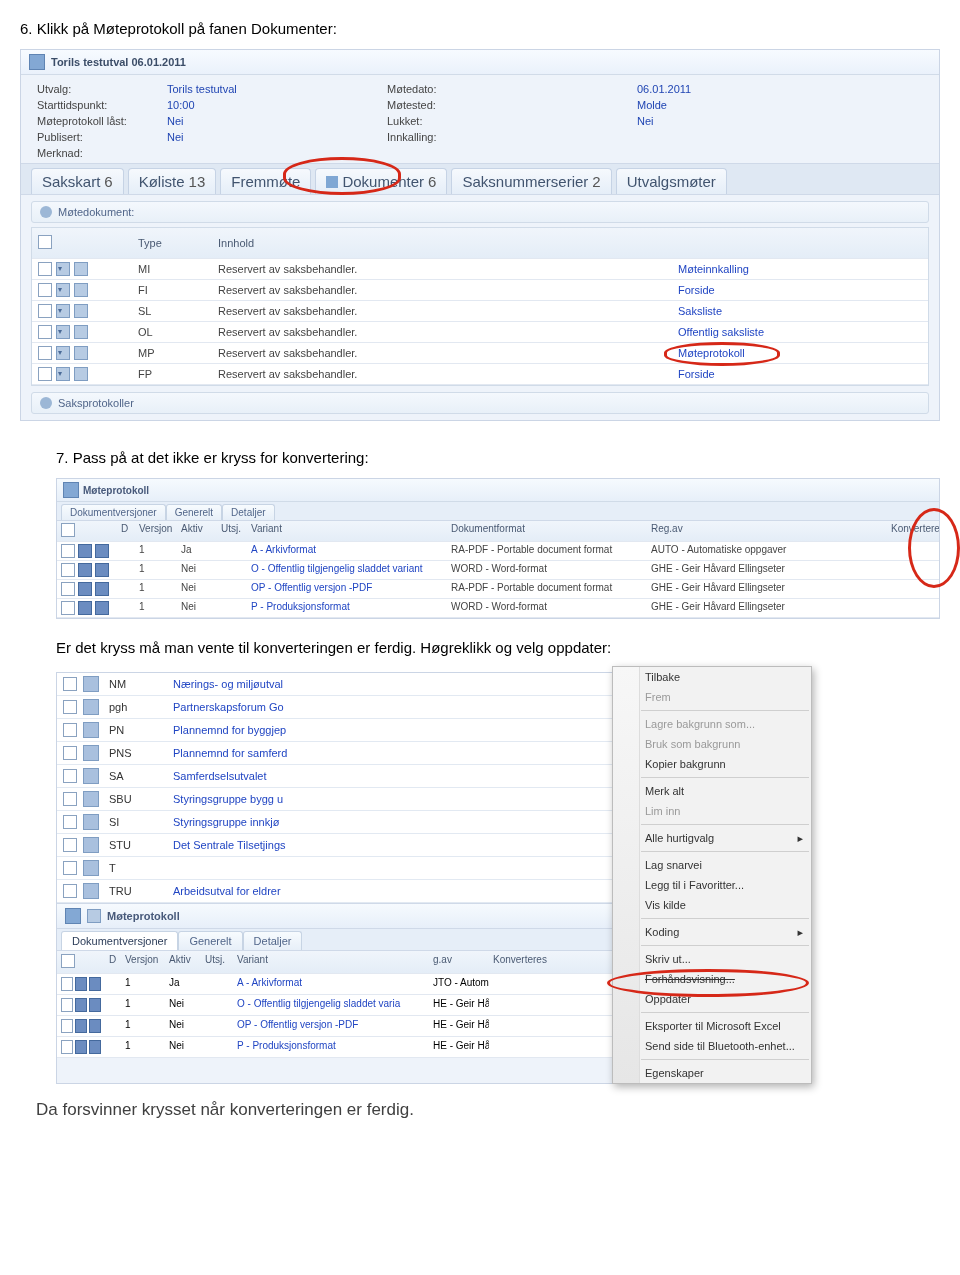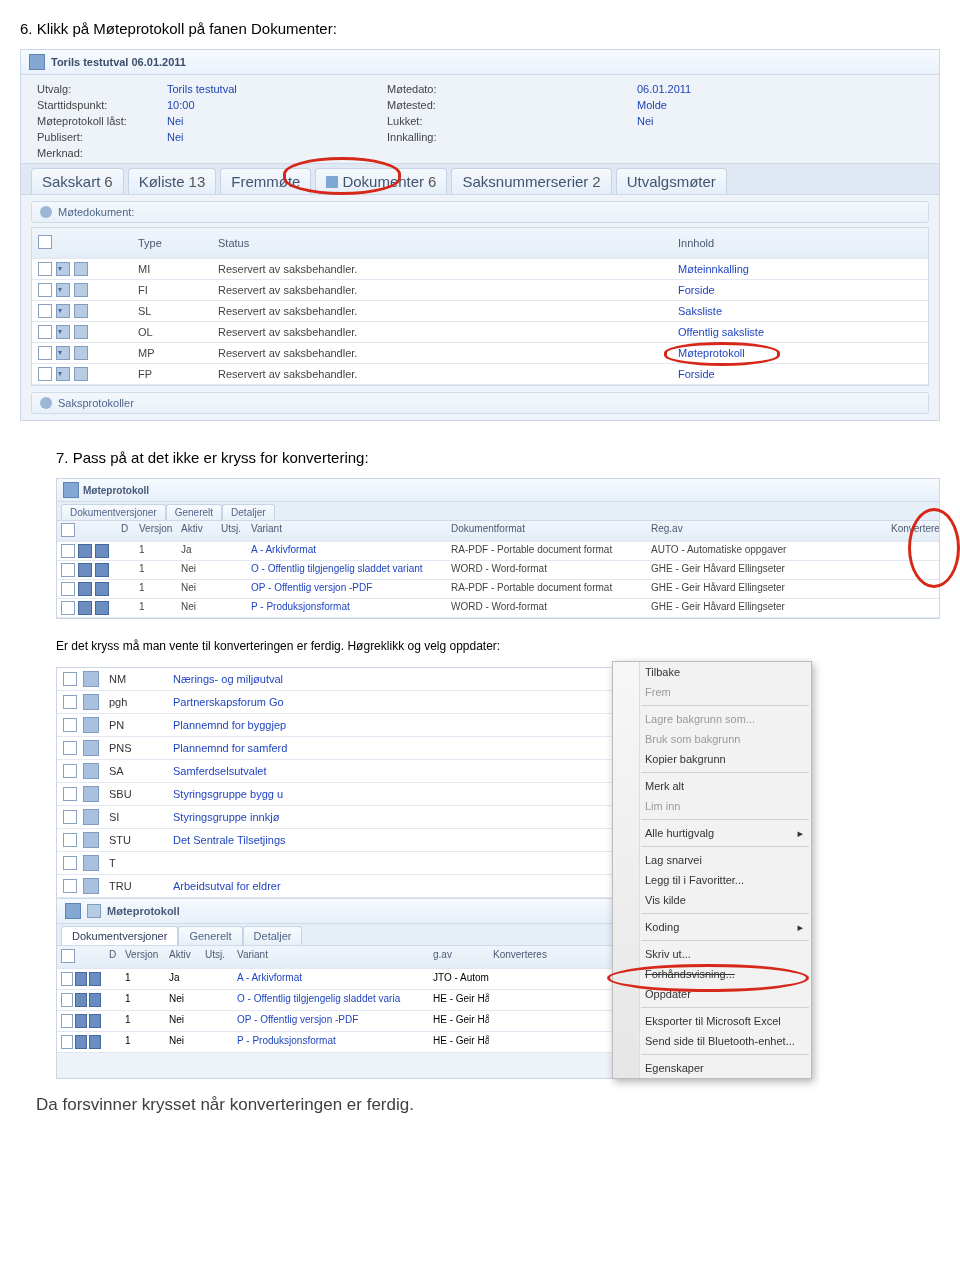--- a/index.html
+++ b/index.html
@@ -12,21 +12,21 @@
   }
   .step-heading {
     font-size: 15px;
     margin: 0 0 12px 0;
     color: #000;
   }
   .step-heading.indent {
     margin-left: 36px;
   }
   .body-text {
-    font-size: 12px;
+    font-size: 15px;
     margin: 18px 0 12px 36px;
     line-height: 1.5;
     color: #000;
   }
   .footer-text {
     font-size: 17px;
     margin: 16px 0 0 16px;
     color: #404040;
   }
 
@@ -349,21 +349,20 @@
 
   <div class="section-bar">
     <span class="gear"></span>
     <span>Møtedokument:</span>
   </div>
 
   <div class="doc-table">
     <div class="doc-header">
       <div><span class="cb"></span></div>
       <div>Type</div>
-      <div>Status</div>
       <div>Innhold</div>
     </div>
     <div id="s1-rows">
         <div class="doc-row">
     <div class="row-controls">
       <span class="cb"></span>
       <span class="mini-icon drop"></span>
       <span class="mini-icon"></span>
     </div>
     <div>MI</div>

